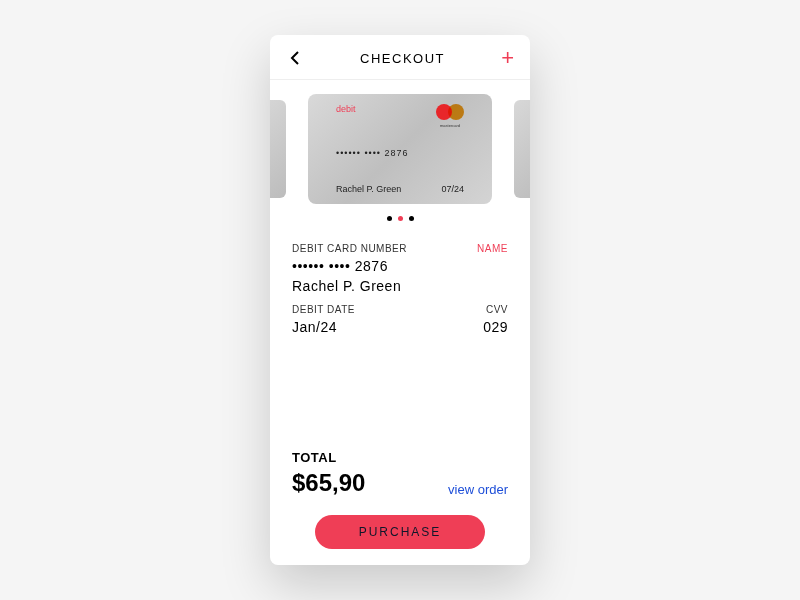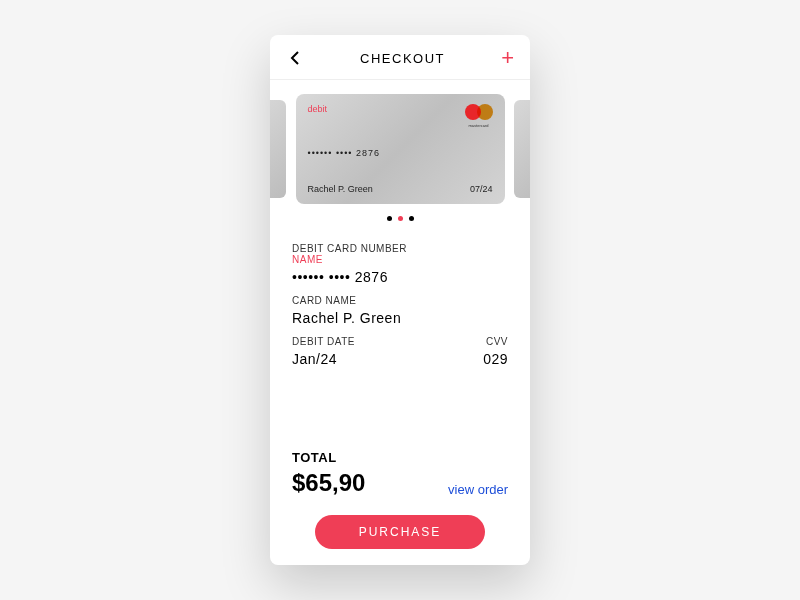--- a/index.html
+++ b/index.html
@@ -35,60 +35,60 @@
     display:flex; align-items:center; justify-content:center;
   }
   .card-peek {
     position:absolute; top:6px; width: 30px; height: 98px;
     background: linear-gradient(135deg,#d8d8d8,#bcbcbc);
     border-radius: 6px;
   }
   .card-peek.left { left:-14px; }
   .card-peek.right { right:-14px; }
   .card {
-    width: 209px; height: 110px;
+    width: 184px; height: 110px;
     border-radius: 8px;
     background: linear-gradient(135deg,#d9d9d9 0%,#bfbfbf 50%,#d4d4d4 100%);
-    padding: 10px 12px;
+    padding: 10px 28px;
     position:relative;
     font-size: 9px;
     display:flex; flex-direction:column; justify-content:space-between;
   }
   .card-top { display:flex; justify-content:space-between; align-items:flex-start; }
   .card-type { color:#ef3e56; font-size:9px; }
   .mc { position:relative; width:28px; height:18px; }
   .mc .c1,.mc .c2 { position:absolute; width:16px; height:16px; border-radius:50%; top:0; }
   .mc .c1 { left:0; background:#e8262a; }
   .mc .c2 { right:0; background:#f6a01a; mix-blend-mode:multiply; }
   .mc .lbl { position:absolute; bottom:-6px; width:100%; text-align:center; font-size:4px; color:#333; }
   .card-mid { font-size:9px; letter-spacing:1px; color:#222; }
   .card-bot { display:flex; justify-content:space-between; font-size:9px; color:#222; }
 
   .dots { display:flex; justify-content:center; gap:6px; margin:12px 0 8px; }
   .dot { width:5px; height:5px; border-radius:50%; background:#000; }
   .dot.active { background:#ef3e56; }
 
   .form { padding: 4px 22px 0; flex:1; }
   .field-label { font-size:10px; letter-spacing:0.5px; color:#333; font-weight:500; margin-top:10px; }
-  .field-row { display:flex; justify-content:space-between; align-items:baseline;flex-direction:column; }
+  .field-row { display:flex; justify-content:space-between; align-items:baseline; }
   .edit { color:#ef3e56; font-size:10px; letter-spacing:0.5px; cursor:pointer; }
   .field-value { font-size:14px; margin-top:4px; letter-spacing:0.5px; }
   .two-col { display:flex; justify-content:space-between; margin-top:10px; }
   .col .field-label { margin-top:0; }
   .col.right { text-align:right; }
 
   .total-row { display:flex; justify-content:space-between; align-items:flex-end; margin-top:26px; padding:0 22px; }
   .total-label { font-size:13px; font-weight:700; letter-spacing:0.5px; }
   .total-amount { font-size:24px; font-weight:800; margin-top:4px; }
   .view-order { color:#1d4ed8; font-size:13px; cursor:pointer; }
 
   .purchase {
     margin: 18px auto 16px;
     width: 170px; height: 34px;
-    background:#ef3e56; color:#ffffff;
+    background:#ef3e56; color:#0f172a;
     border:none; border-radius:17px;
     font-size:12px; letter-spacing:2px;
     cursor:pointer;
     display:block;
   }
 </style>
 </head>
 <body>
 
 <div class="phone">
@@ -129,21 +129,20 @@
     <div class="dot"></div>
   </div>
 
   <div class="form">
     <div class="field-row">
       <div class="field-label">DEBIT CARD NUMBER</div>
       <div class="edit">NAME</div>
     </div>
     <div class="field-value">•••••• •••• 2876</div>
 
-    <div class="field-label">CARD NAME</div>
     <div class="field-value">Rachel P. Green</div>
 
     <div class="two-col">
       <div class="col">
         <div class="field-label">DEBIT DATE</div>
         <div class="field-value">Jan/24</div>
       </div>
       <div class="col right">
         <div class="field-label">CVV</div>
         <div class="field-value">029</div>

